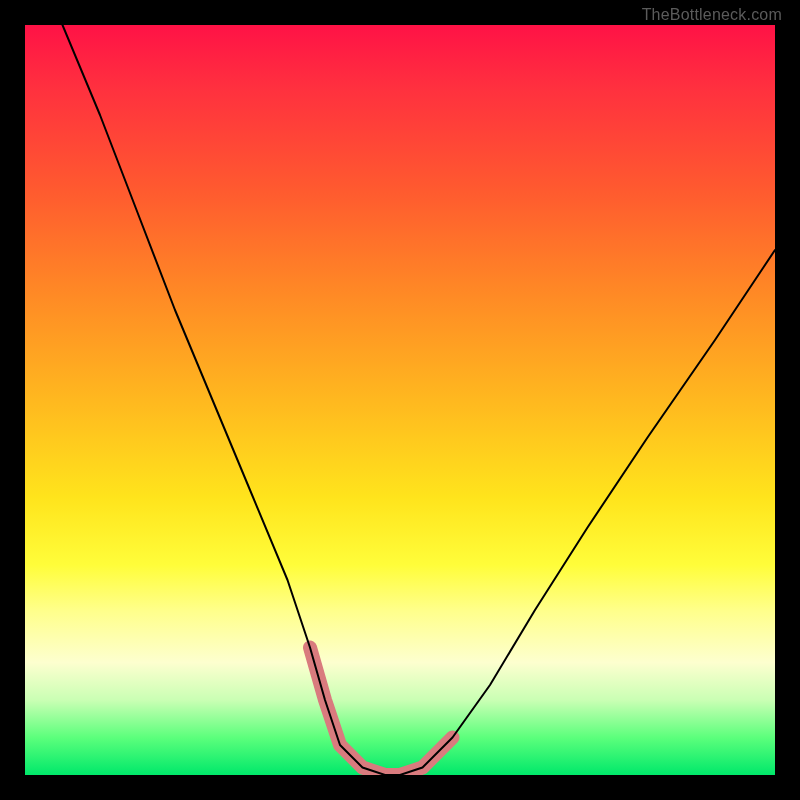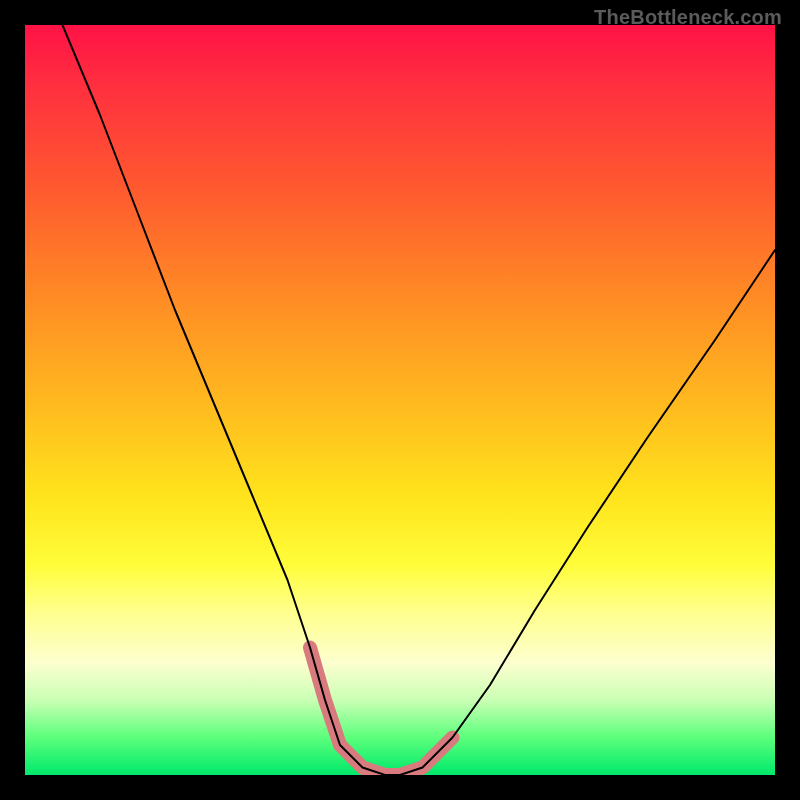--- a/index.html
+++ b/index.html
@@ -15,22 +15,22 @@
     position: relative;
     width: 800px;
     height: 800px;
     background: #000;
   }
   .watermark {
     position: absolute;
     top: 6px;
     right: 18px;
     color: #5b5b5b;
-    font-size: 20px;
-    font-weight: 700;
+    font-size: 16px;
+    font-weight: 400;
     letter-spacing: 0.2px;
     z-index: 10;
   }
   .plot-area {
     position: absolute;
     left: 25px;
     top: 25px;
     width: 750px;
     height: 750px;
     overflow: hidden;

